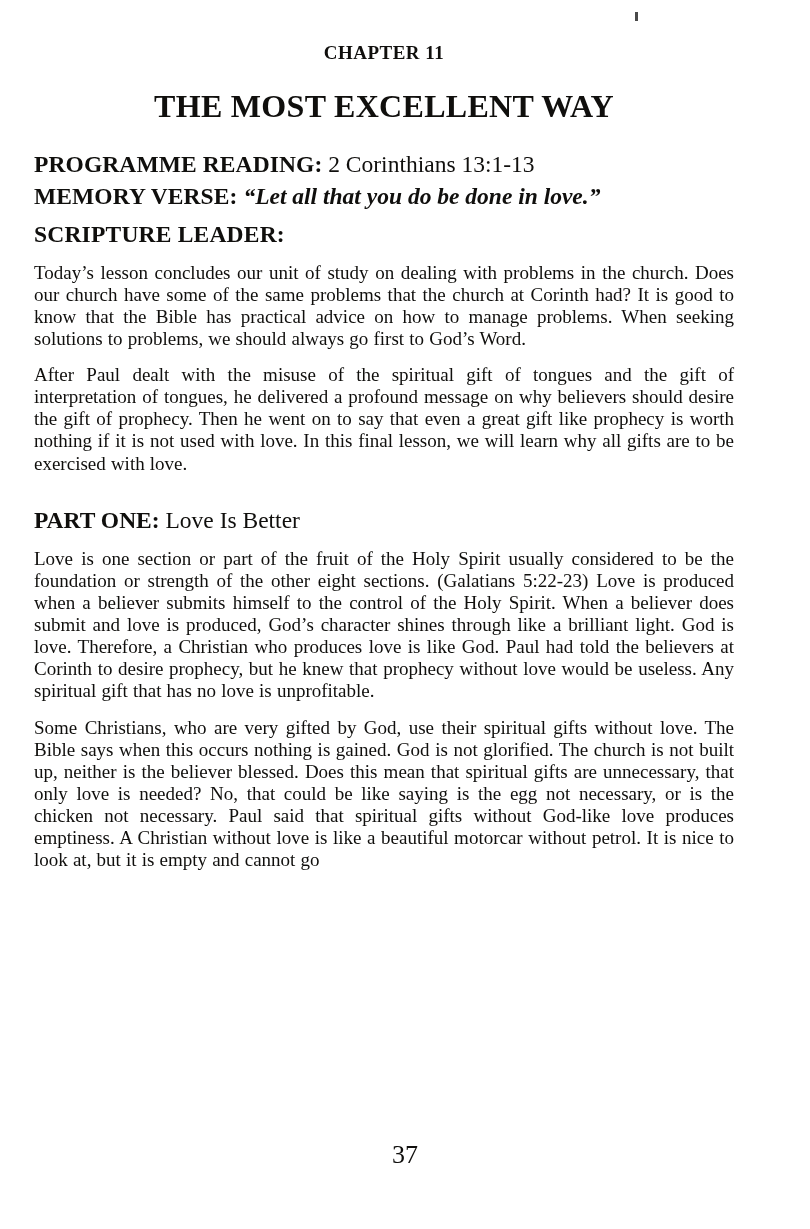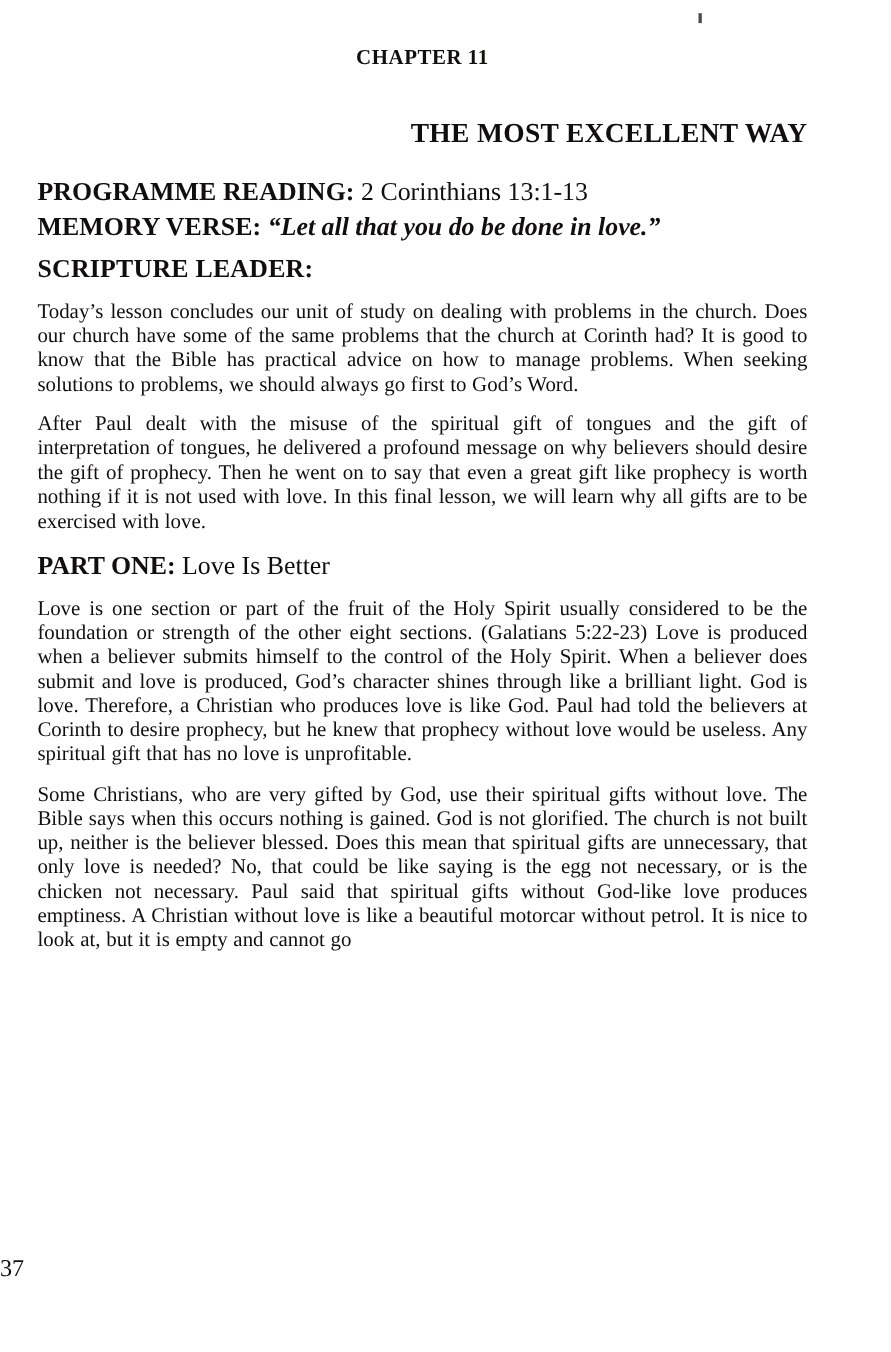--- a/index.html
+++ b/index.html
@@ -34,25 +34,25 @@
     text-align: center;
     font-weight: bold;
     font-size: 19px;
     letter-spacing: 0.5px;
     margin-top: 8px;
     margin-bottom: 0;
     transform: scaleY(1.02);
   }
 
   .doc-title {
-    text-align: right;
+    text-align: center;
     font-weight: bold;
-    font-size: 25px;
+    font-size: 32px;
     letter-spacing: 0.3px;
-    margin-top: 44px;
+    margin-top: 24px;
     margin-bottom: 0;
   }
 
   .meta-line {
     font-size: 23.5px;
     margin-top: 26px;
     line-height: 1.16;
     white-space: nowrap;
   }
   .meta-line .lbl {
@@ -75,21 +75,21 @@
 
   .section-head {
     font-size: 23.5px;
     font-weight: bold;
     margin-top: 10px;
     letter-spacing: 0.2px;
   }
 
   .part-head {
     font-size: 23.5px;
-    margin-top: 16px;
+    margin-top: 32px;
   }
   .part-head .lbl {
     font-weight: bold;
   }
 
   p.body-par {
     font-size: 19px;
     line-height: 1.165;
     text-align: justify;
     margin: 14px 0 0 0;
@@ -105,21 +105,22 @@
   p.body-par.nolast:after {
     content: none;
     display: none;
   }
 
   .page-number {
     position: absolute;
     left: 0;
     right: 0;
     top: 1140px;
-    font-size: 22px;
+    text-align: center;
+    font-size: 26px;
   }
 
   .speck {
     position: absolute;
     background: #4a4a4a;
   }
 </style>
 </head>
 <body>
 

